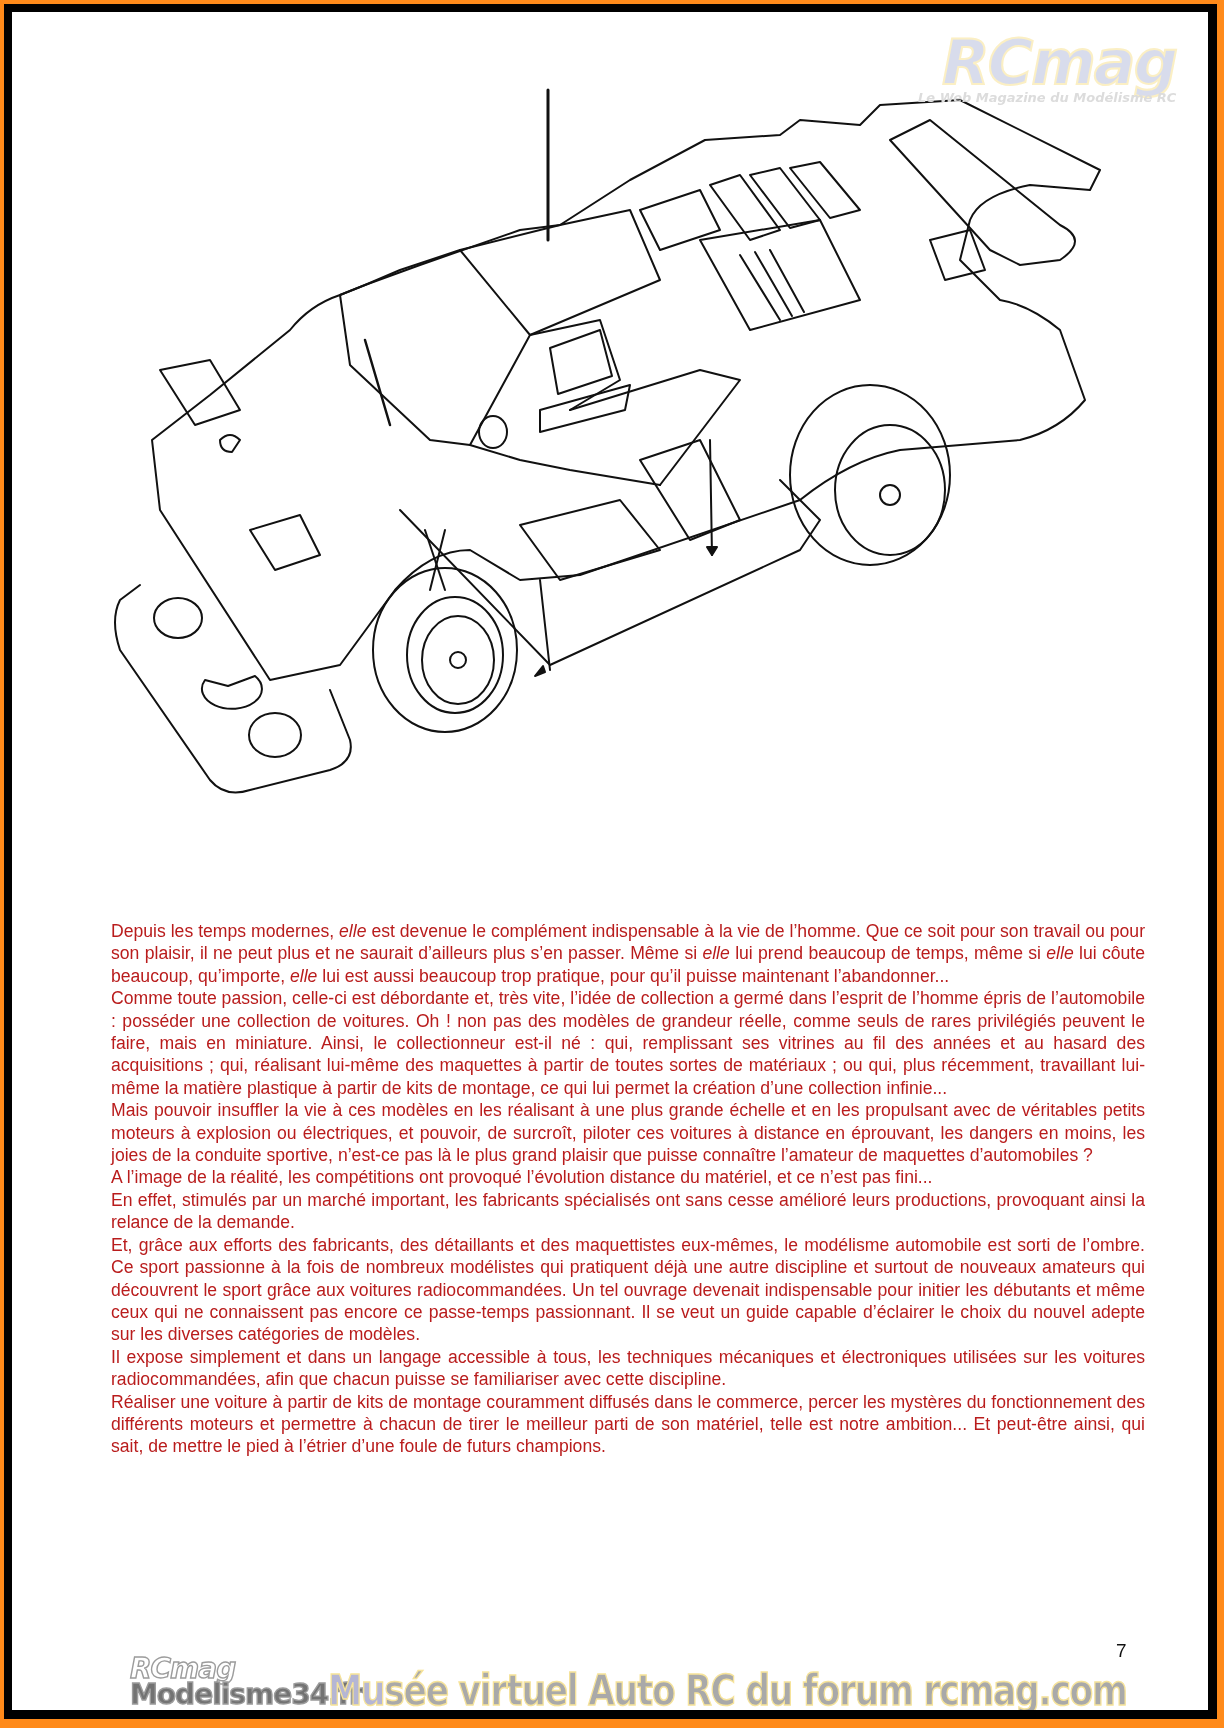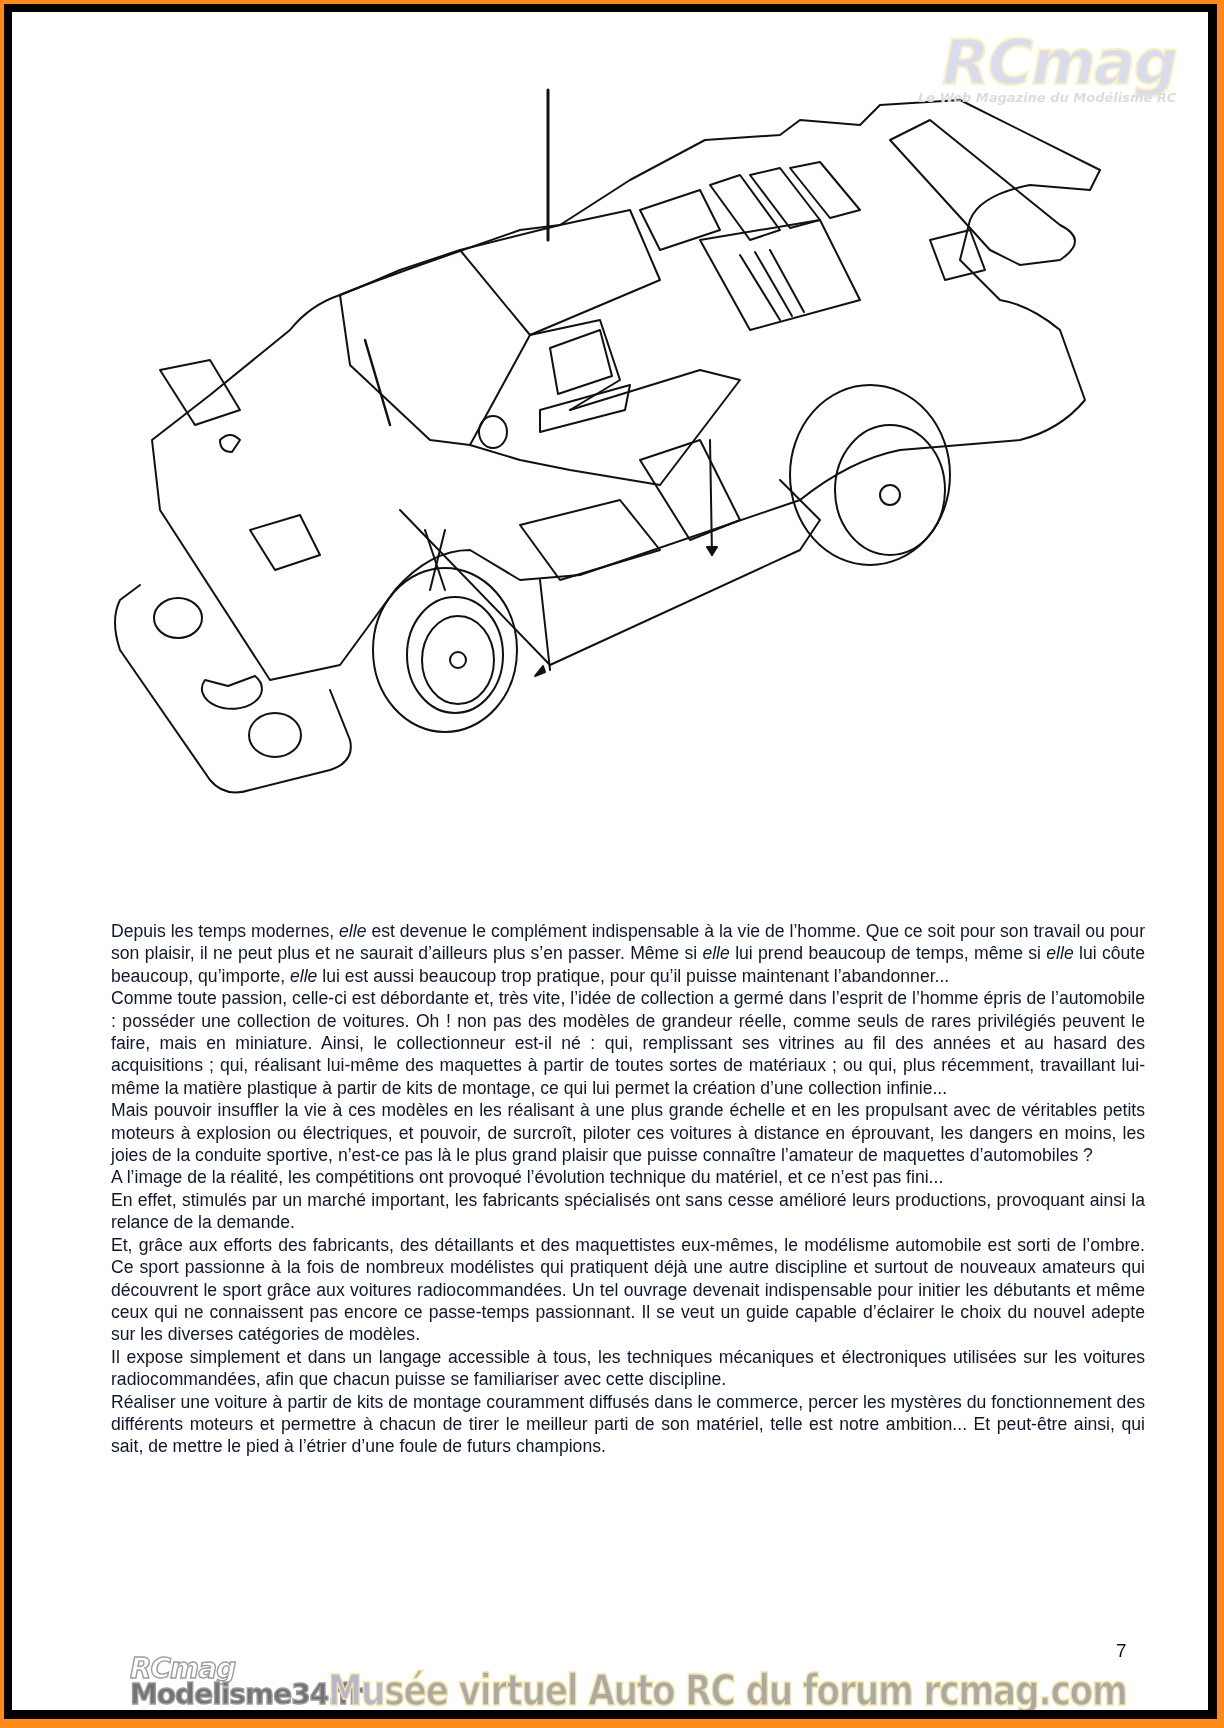--- a/index.html
+++ b/index.html
@@ -7,21 +7,21 @@
   .frame-black { position:absolute; left:4px; top:4px; width:1213px; height:1715px; background:#000; }
   .page { position:absolute; left:12px; top:12px; width:1196px; height:1698px; background:#fff; overflow:hidden; }
 
   .illustration { position:absolute; left:88px; top:68px; width:1030px; height:720px; }
   .illustration svg { width:100%; height:100%; }
 
   .logo-top { position:absolute; left:900px; top:14px; width:300px; height:90px; }
   .logo-top .rc { position:absolute; left:30px; top:0; font-family:"DejaVu Sans", sans-serif; font-weight:bold; font-style:italic; font-size:62px; letter-spacing:-2px; color:#d8dcec; -webkit-text-stroke:2px #fbefc4; }
   .logo-top .tag { position:absolute; left:6px; top:64px; font-family:"DejaVu Sans", sans-serif; font-weight:bold; font-style:italic; font-size:13px; color:#dcdcdc; white-space:nowrap; }
 
-  .body-text { position:absolute; left:99px; top:908px; width:1034px; font-family:"Liberation Sans", sans-serif; font-size:17.6px; line-height:22.4px; color:#0f172a; text-align:justify; }
+  .body-text { position:absolute; left:99px; top:908px; width:1034px; font-family:"Liberation Sans", sans-serif; font-size:17.6px; line-height:22.4px; color:#b91c1c; text-align:justify; }
   .body-text p { margin:0; }
   .body-text em { font-style:italic; }
 
   .page-number { position:absolute; left:1104px; top:1628px; font-family:"Liberation Sans", sans-serif; font-size:19px; color:#111; }
 
   .logo-bottom { position:absolute; left:118px; top:1644px; width:200px; height:60px; }
   .logo-bottom .l1 { font-family:"DejaVu Sans", sans-serif; font-weight:bold; font-style:italic; font-size:28px; line-height:26px; color:#fff; -webkit-text-stroke:1.4px #9c9c9c; letter-spacing:-1px; }
   .logo-bottom .l2 { font-family:"DejaVu Sans", sans-serif; font-weight:bold; font-size:28px; line-height:26px; color:#737373; -webkit-text-stroke:1.4px #9c9c9c; letter-spacing:-1px; }
 
   .watermark { position:absolute; left:316px; top:1654px; font-family:"DejaVu Sans", sans-serif; font-weight:bold; font-size:42px; letter-spacing:-1.5px; color:#a9a9a9; -webkit-text-stroke:1.5px #f6e39a; white-space:nowrap; transform:scaleX(0.82); transform-origin:left top; }
@@ -100,21 +100,21 @@
 
   <div class="logo-top">
     <div class="rc">RCmag</div>
     <div class="tag">Le Web Magazine du Modélisme RC</div>
   </div>
 
   <div class="body-text" id="article">
       <p><span>Depuis les temps modernes, </span><em>elle</em><span> est devenue le complément indispensable à la vie de l’homme. Que ce soit pour son travail ou pour son plaisir, il ne peut plus et ne saurait d’ailleurs plus s’en passer. Même si </span><em>elle</em><span> lui prend beaucoup de temps, même si </span><em>elle</em><span> lui côute beaucoup, qu’importe, </span><em>elle</em><span> lui est aussi beaucoup trop pratique, pour qu’il puisse maintenant l’abandonner...</span></p>
       <p><span>Comme toute passion, celle-ci est débordante et, très vite, l’idée de collection a germé dans l’esprit de l’homme épris de l’automobile : posséder une collection de voitures. Oh ! non pas des modèles de grandeur réelle, comme seuls de rares privilégiés peuvent le faire, mais en miniature. Ainsi, le collectionneur est-il né : qui, remplissant ses vitrines au fil des années et au hasard des acquisitions ; qui, réalisant lui-même des maquettes à partir de toutes sortes de matériaux ; ou qui, plus récemment, travaillant lui-même la matière plastique à partir de kits de montage, ce qui lui permet la création d’une collection infinie...</span></p>
       <p><span>Mais pouvoir insuffler la vie à ces modèles en les réalisant à une plus grande échelle et en les propulsant avec de véritables petits moteurs à explosion ou électriques, et pouvoir, de surcroît, piloter ces voitures à distance en éprouvant, les dangers en moins, les joies de la conduite sportive, n’est-ce pas là le plus grand plaisir que puisse connaître l’amateur de maquettes d’automobiles ?</span></p>
-      <p><span>A l’image de la réalité, les compétitions ont provoqué l’évolution technique du matériel, et ce n’est pas fini...</span></p>
+      <p><span>A l’image de la réalité, les compétitions ont provoqué l’évolution distance du matériel, et ce n’est pas fini...</span></p>
       <p><span>En effet, stimulés par un marché important, les fabricants spécialisés ont sans cesse amélioré leurs productions, provoquant ainsi la relance de la demande.</span></p>
       <p><span>Et, grâce aux efforts des fabricants, des détaillants et des maquettistes eux-mêmes, le modélisme automobile est sorti de l’ombre. Ce sport passionne à la fois de nombreux modélistes qui pratiquent déjà une autre discipline et surtout de nouveaux amateurs qui découvrent le sport grâce aux voitures radiocommandées. Un tel ouvrage devenait indispensable pour initier les débutants et même ceux qui ne connaissent pas encore ce passe-temps passionnant. Il se veut un guide capable d’éclairer le choix du nouvel adepte sur les diverses catégories de modèles.</span></p>
       <p><span>Il expose simplement et dans un langage accessible à tous, les techniques mécaniques et électroniques utilisées sur les voitures radiocommandées, afin que chacun puisse se familiariser avec cette discipline.</span></p>
       <p><span>Réaliser une voiture à partir de kits de montage couramment diffusés dans le commerce, percer les mystères du fonctionnement des différents moteurs et permettre à chacun de tirer le meilleur parti de son matériel, telle est notre ambition... Et peut-être ainsi, qui sait, de mettre le pied à l’étrier d’une foule de futurs champions.</span></p>
     </div>
 
   <div class="page-number">7</div>
 
   <div class="logo-bottom">
     <div class="l1">RCmag</div>

